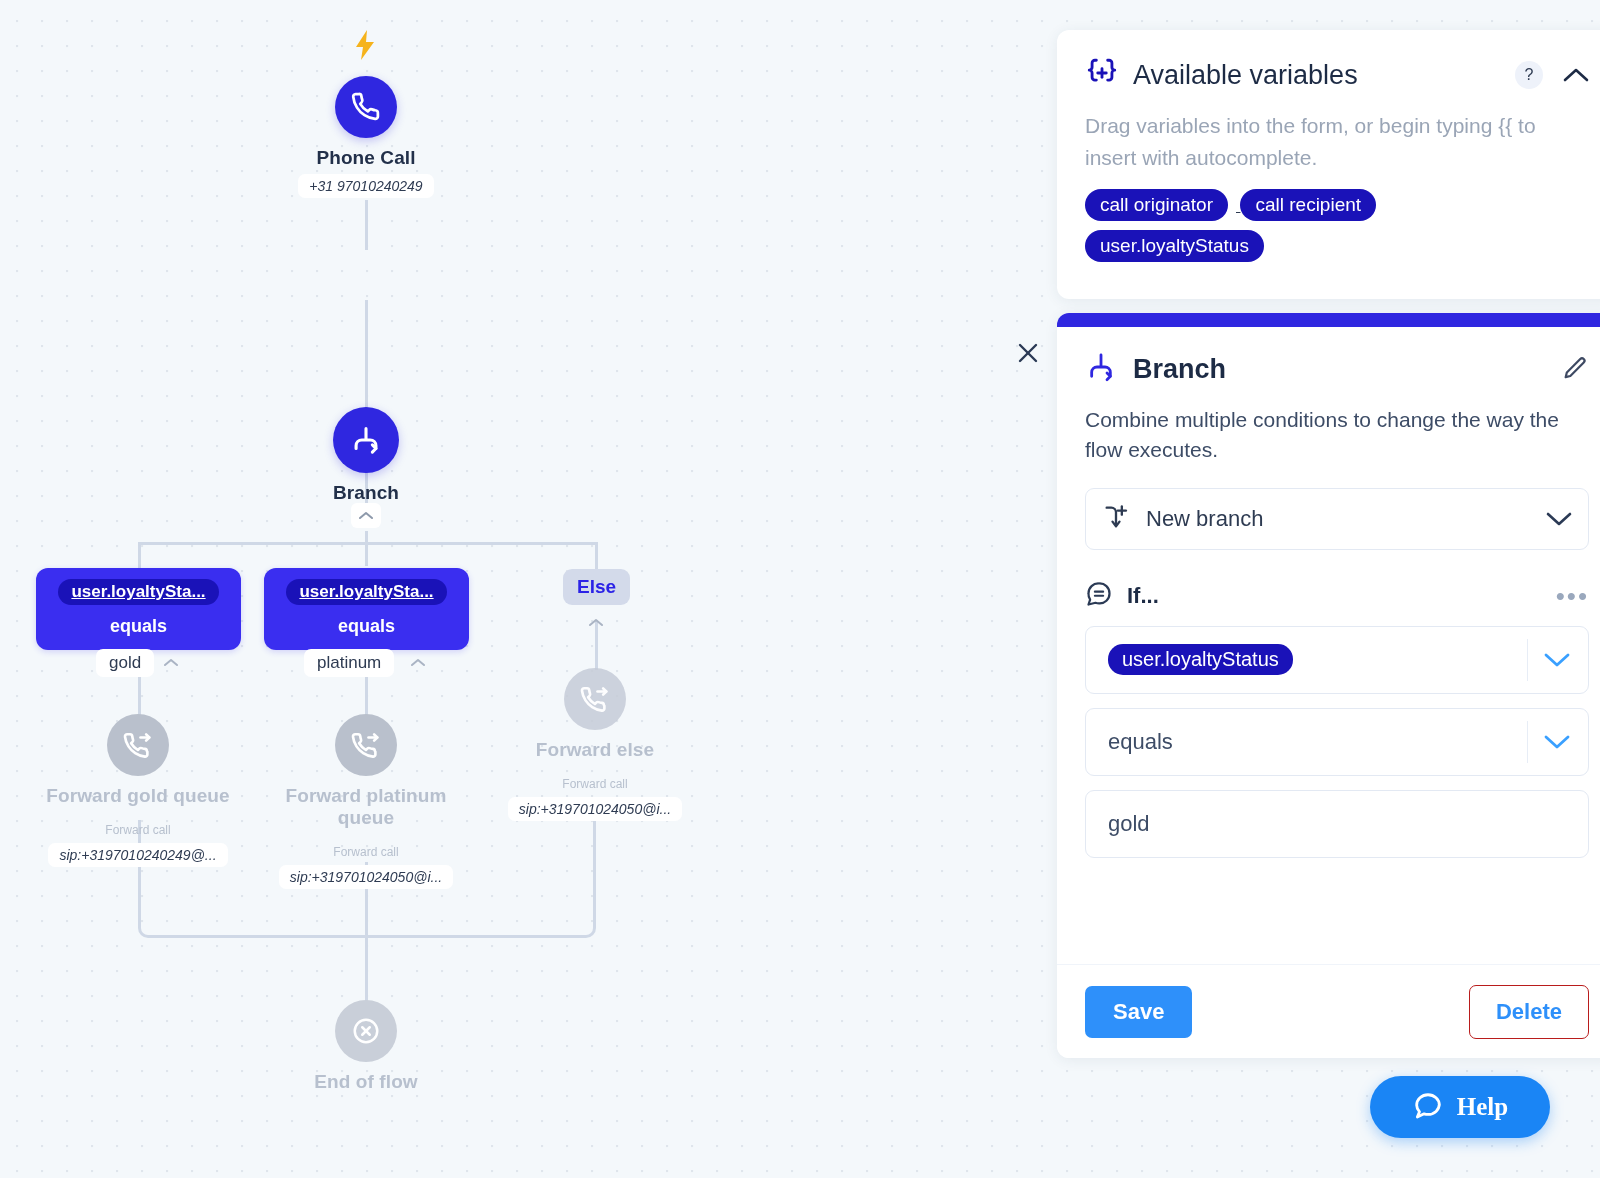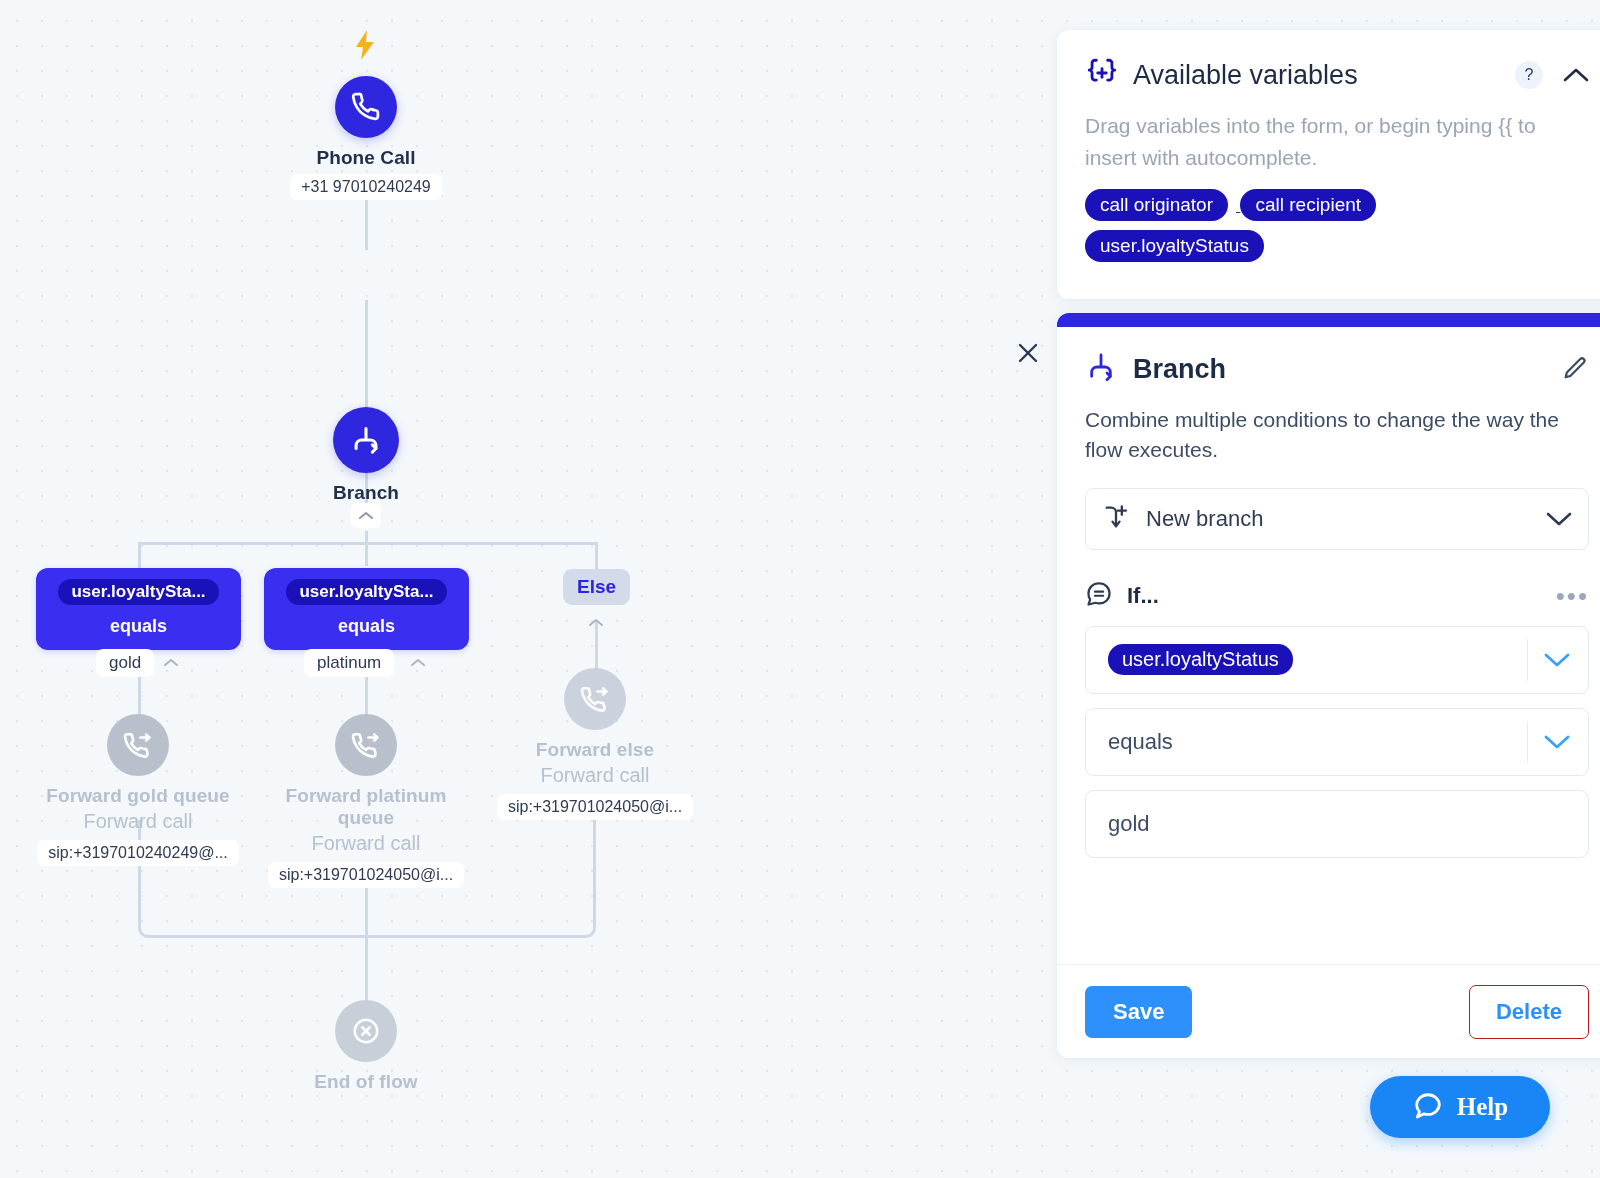--- a/index.html
+++ b/index.html
@@ -31,25 +31,25 @@
   .node-circle.lilac  { background: #b3b8e8; }
   .node-circle.grey   { background: #b9c0cc; }
   .node-circle.grey-l { background: #c6ccd8; }
   .node-circle svg { display:block; }
 
   .node-title {
     font-size: 19px; font-weight: 700; margin-top: 9px; color: #22304a;
     letter-spacing: .1px; line-height: 1.15;
   }
   .node-title.muted { color: #b7c0ce; font-weight: 700; }
-  .node-sub { font-size: 20px; color: #b7c0ce; line-height: 1.35; margin-top: 1px;}
+  .node-sub { font-size: 12px; color: #b7c0ce; line-height: 1.35; margin-top: 15px;}
   .node-pill {
     display:inline-block; background: #ffffff; border-radius: 7px;
-    padding: 4px 11px; font-size: 16px; color: #2e3b52; margin-top: 5px;
-    white-space: nowrap; max-width: 230px; overflow:hidden; text-overflow: ellipsis;
+    padding: 4px 11px; font-size: 14px; color: #2e3b52; margin-top: 5px;
+    white-space: nowrap; max-width: 230px; overflow:hidden; text-overflow: ellipsis; font-style: italic;
   }
 
   
   .line { position: absolute; background: #cfd8e6; }
   .vline { width: 3px; }
   .hline { height: 3px; }
   .rbox-b {
     position:absolute; border: 3px solid #cfd8e6; border-top: none;
     border-radius: 0 0 10px 10px;
   }
@@ -63,21 +63,21 @@
 
   
   .cond-card {
     position:absolute; background:#3a2ef0; border-radius:12px;
     padding: 11px 12px 13px; width: 205px; text-align:center;
     box-shadow: 0 2px 6px rgba(58,46,240,.18);
   }
   .cond-var {
     display:inline-block; background:#1a12b8; color:#fff; border-radius:14px;
     padding: 3px 13px; font-size:17px; font-weight:700; max-width:178px;
-    overflow:hidden; text-overflow:ellipsis; white-space:nowrap;
+    overflow:hidden; text-overflow:ellipsis; white-space:nowrap;text-decoration:underline;
   }
   .cond-op { color:#fff; font-size:18px; font-weight:700; margin-top:7px; }
 
   .else-chip {
     position:absolute; background:#d3daea; color:#2b22e6; border-radius:9px;
     padding:7px 14px; font-size:19px; font-weight:700;
   }
   .val-chip {
     position:absolute; background:#fff; border-radius:7px; padding:4px 13px;
     font-size:17px; color:#2e3b52;

